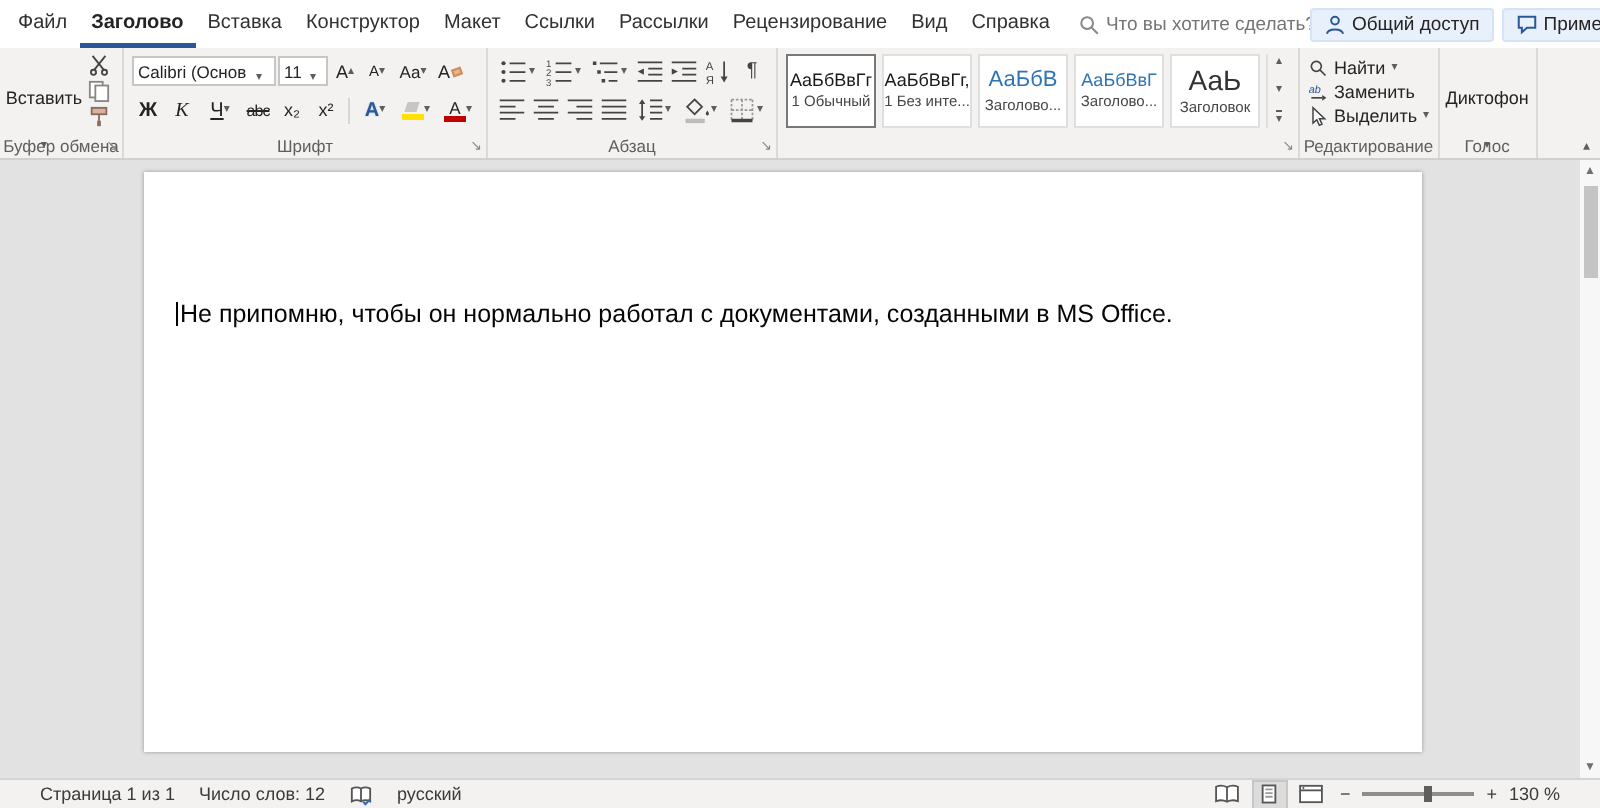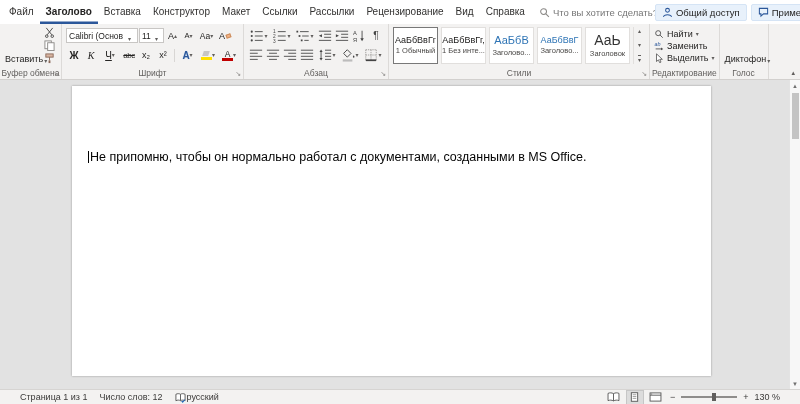--- a/index.html
+++ b/index.html
@@ -17,21 +17,21 @@
   .topright{margin-left:auto;display:flex;align-items:center;gap:4px;padding-right:4px}
   .topbtn{display:flex;align-items:center;gap:3px;font-size:9.5px;color:#252423;background:#e8f1fb;border:1px solid #d5e4f5;border-radius:2px;padding:2px 6px;white-space:nowrap}
 
   
   .ribbon{position:absolute;top:24px;left:0;right:0;height:56px;background:#f3f2f1;border-bottom:1px solid #d2d0ce;display:flex}
   .grp{position:relative;border-right:1px solid #dcdad8;padding:3px 4px 15px 4px;display:flex;gap:2px;flex:0 0 auto}
   .grp-label{position:absolute;bottom:1px;left:0;right:0;text-align:center;font-size:8.5px;color:#605e5c;white-space:nowrap;overflow:hidden}
   .launcher{position:absolute;bottom:2px;right:2px;font-size:7px;color:#8a8886;line-height:1;cursor:default}
   .col{display:flex;flex-direction:column;gap:2px}
   .rrow{display:flex;align-items:center;height:18px;gap:1px}
-  .btn-lg{display:flex;flex-direction:row;align-items:flex-end;width:36px;font-size:9px;color:#252423;gap:1px;padding-top:1px}
+  .btn-lg{display:flex;flex-direction:column;align-items:center;width:36px;font-size:9px;color:#252423;gap:16px;padding-top:1px}
   .sb{min-width:16px;height:16px;display:flex;align-items:center;justify-content:center;gap:0}
   .sb12{width:15px;height:13px;display:flex;align-items:center;justify-content:center}
   .combo{background:#fff;border:1px solid #c8c6c4;height:15px;display:flex;align-items:flex-end;padding:0 2px;gap:1px}
   .combo input{border:0;outline:0;height:12px;font-size:8.5px;font-family:inherit;padding:0;color:#252423}
   .arr{font-size:6px;color:#605e5c;line-height:1}
   .vdiv{width:1px;height:13px;background:#d8d6d4;margin:0 2px}
   .stack{display:flex;flex-direction:column;align-items:center;line-height:1}
   .l-bold{font-weight:bold;font-size:10px}
   .l-italic{font-style:italic;font-family:"Liberation Serif",serif;font-size:10px}
   .l-under{text-decoration:underline;font-size:10px}
@@ -63,21 +63,21 @@
   .cursor{display:inline-block;width:1px;height:12px;background:#000;vertical-align:-2px;margin-right:1px}
 
   
   .vscroll{position:absolute;top:80px;bottom:15px;right:0;width:11px;background:#f7f7f7;border-left:1px solid #e3e3e3;display:flex;flex-direction:column;align-items:center}
   .scr-arrow{height:11px;display:flex;align-items:center;font-size:6px;color:#707070}
   .scr-arrow.bottom{margin-top:auto}
   .scr-thumb{width:7px;height:46px;background:#c4c4c4;margin-top:2px}
 
   
   .statusbar{position:absolute;bottom:0;left:0;right:0;height:15px;background:#f3f2f1;border-top:1px solid #d6d4d2;display:flex;align-items:center;font-size:9px;color:#3b3a39;padding:0 20px;gap:12px;white-space:nowrap}
-  .langwrap{display:flex;align-items:center;gap:1px}
+  .langwrap{display:flex;align-items:center;gap:13px}
   .sb-right{margin-left:auto;display:flex;align-items:center;gap:5px}
   .viewbtn{width:16px;height:13px;display:flex;align-items:center;justify-content:center}
   .viewbtn.sel{background:#dcdcdc;outline:1px solid #c6c6c6}
   .zbtn{font-size:9px;color:#3b3a39;padding:0 1px}
   .ztrack{position:relative;width:56px;height:2px;background:#8f8d8b}
   .zthumb{position:absolute;top:-3px;left:55%;width:4px;height:8px;background:#605e5c}
 </style>
 </head>
 <body>
 
@@ -355,21 +355,20 @@
       </div>
       <div class="stylebox">
         <span class="sprev big">АаЬ</span>
         <span class="sname">Заголовок</span>
       </div>
       <div class="gal-arrows">
         <span>▴</span>
         <span>▾</span>
         <span class="gal-more">▾</span>
       </div>
-      <div class="grp-label"><span>Стили</span></div>
       <span class="launcher">↘</span>
     </div>
 
     <div class="grp">
       <div class="col" style="gap:1px;padding-top:1px">
         <div class="edit-item">
           <svg width="10" height="10" viewBox="0 0 12 12">
               <circle cx="5" cy="5" r="3" fill="none" stroke="#444"></circle>
               <path d="M7.3 7.3l3.2 3.2" stroke="#444"></path>
             </svg>

